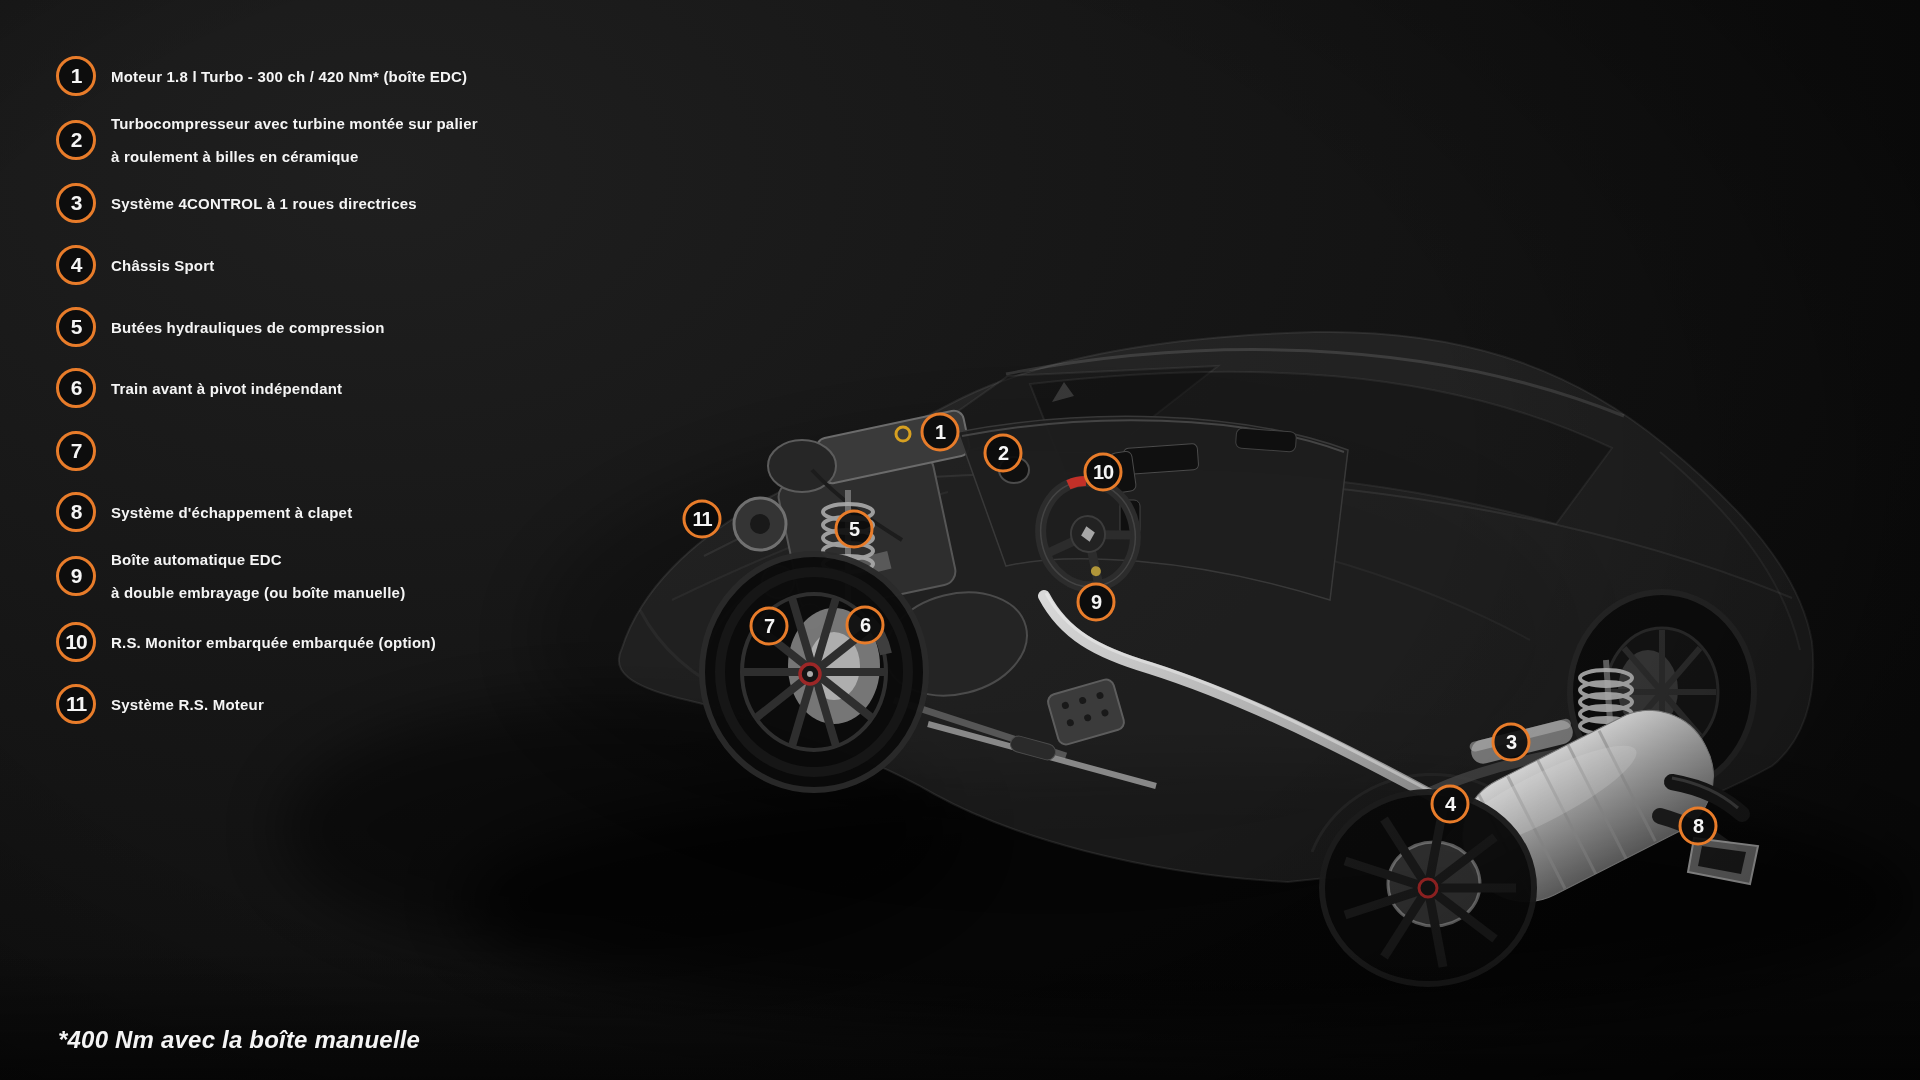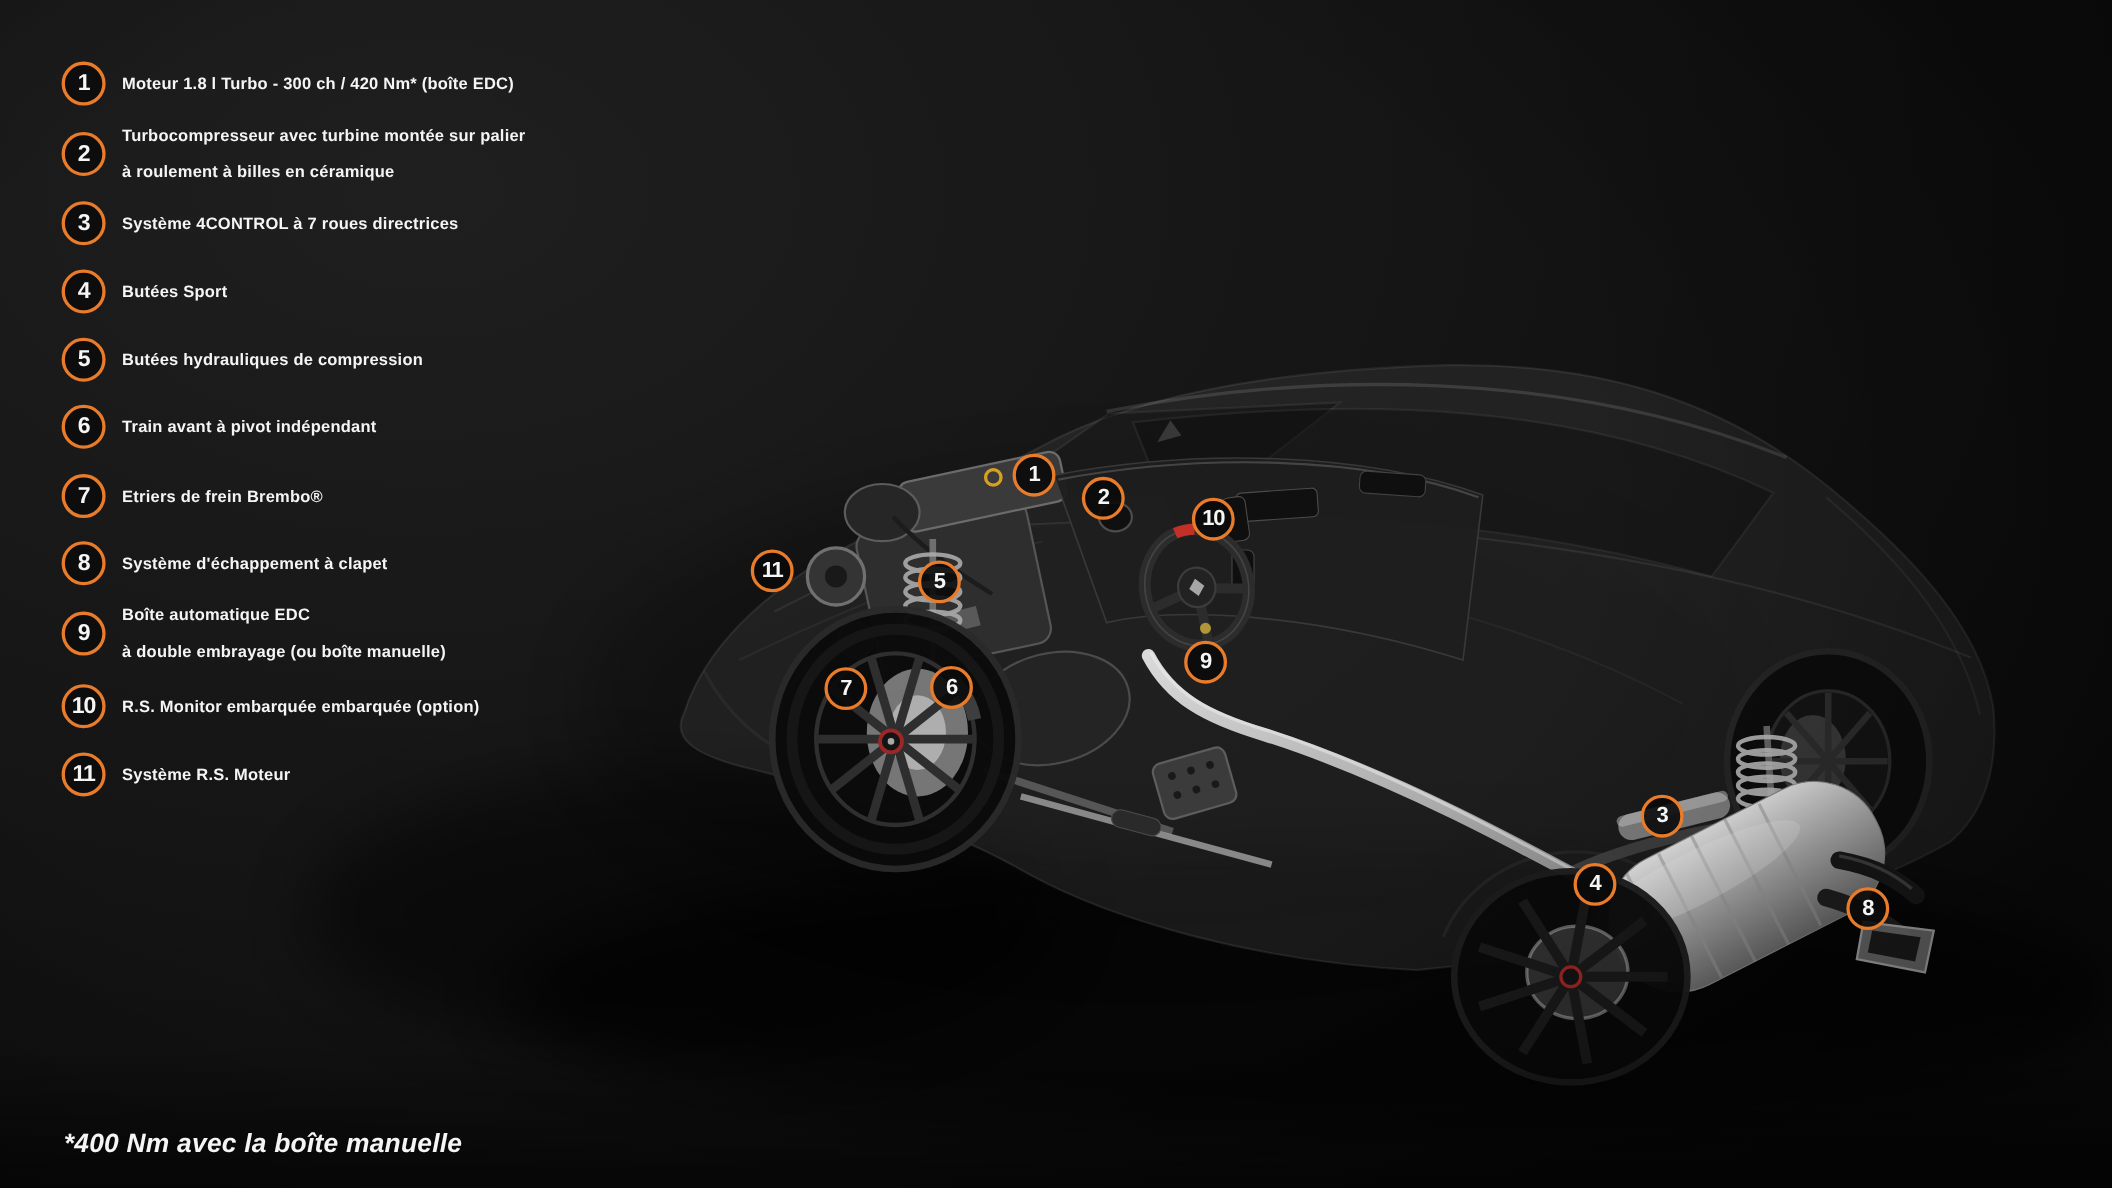--- a/index.html
+++ b/index.html
@@ -276,41 +276,40 @@
   </div>
 
   <div class="legend-row" style="top: 140px;">
     <span class="badge">2</span>
     <span class="label">Turbocompresseur avec turbine montée sur palier
 à roulement à billes en céramique</span>
   </div>
 
   <div class="legend-row" style="top: 203px;">
     <span class="badge">3</span>
-    <span class="label">Système 4CONTROL à 7 roues directrices</span>
+    <span class="label">Système 4CONTROL à 1 roues directrices</span>
   </div>
 
   <div class="legend-row" style="top: 265px;">
     <span class="badge">4</span>
-    <span class="label">Butées Sport</span>
+    <span class="label">Châssis Sport</span>
   </div>
 
   <div class="legend-row" style="top: 327px;">
     <span class="badge">5</span>
     <span class="label">Butées hydrauliques de compression</span>
   </div>
 
   <div class="legend-row" style="top: 388px;">
     <span class="badge">6</span>
     <span class="label">Train avant à pivot indépendant</span>
   </div>
 
   <div class="legend-row" style="top: 451px;">
     <span class="badge">7</span>
-    <span class="label">Etriers de frein Brembo®</span>
   </div>
 
   <div class="legend-row" style="top: 512px;">
     <span class="badge">8</span>
     <span class="label">Système d'échappement à clapet</span>
   </div>
 
   <div class="legend-row" style="top: 576px;">
     <span class="badge">9</span>
     <span class="label">Boîte automatique EDC

